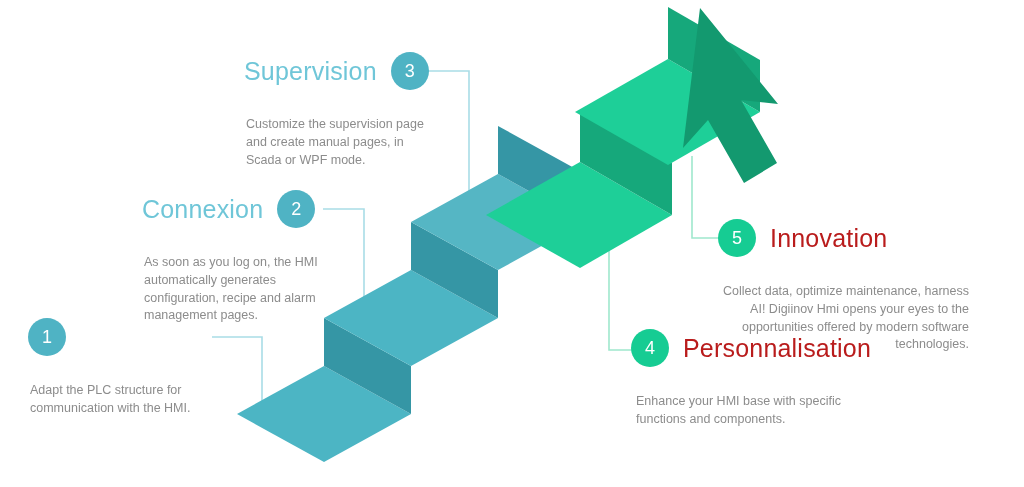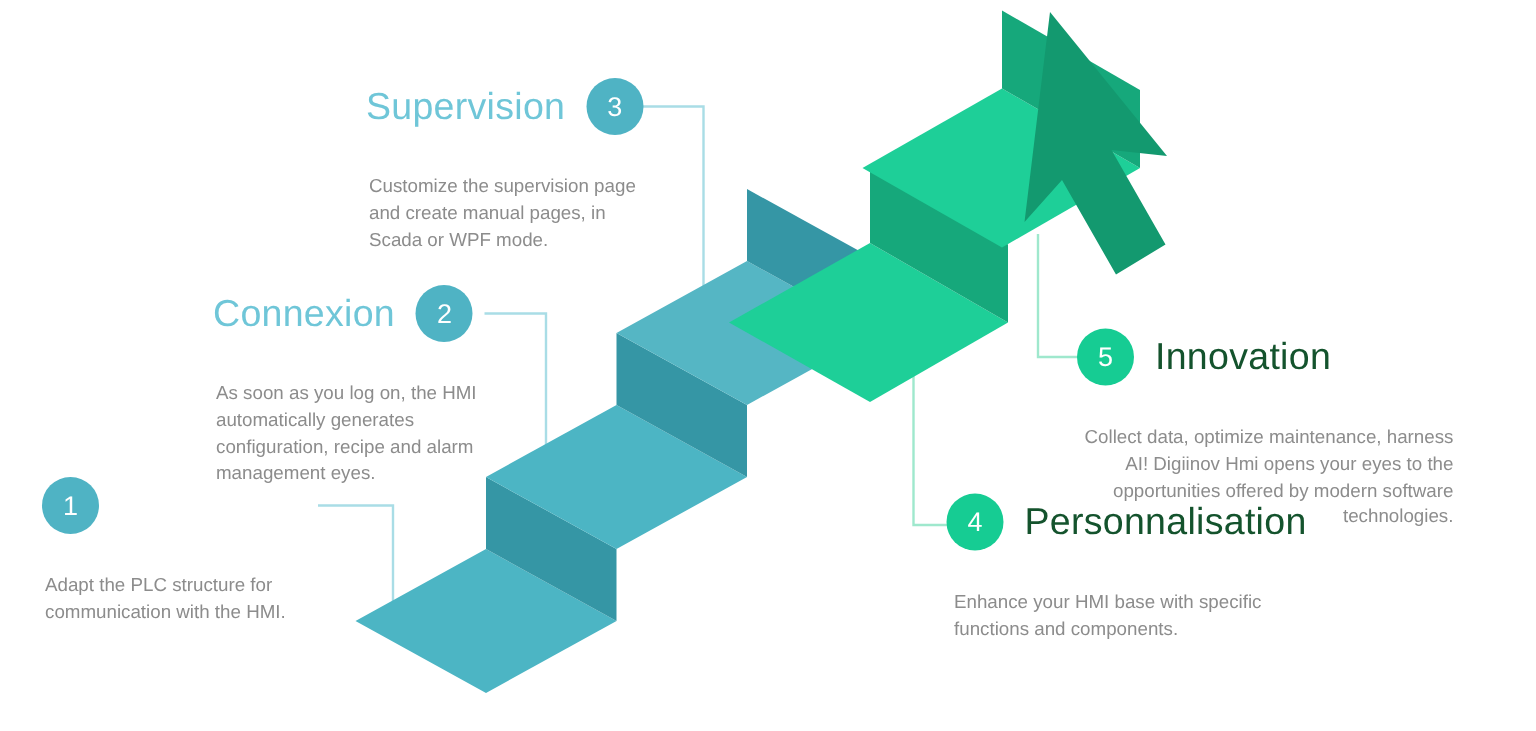--- a/index.html
+++ b/index.html
@@ -57,21 +57,21 @@
   .step-desc {
     font-size: 12.5px;
     line-height: 1.42;
     color: #8c8c8c;
     margin-top: 26px;
   }
   .step-desc span { display: block; }
 
   .theme-teal .step-title { color: #6fc6d8; }
   .theme-teal .badge { background: #4fb3c4; }
-  .theme-green .step-title { color: #14532d; }
+  .theme-green .step-title { color: #b91c1c; }
   .theme-green .badge { background: #16cc93; }
 
   .t1 { left: 28px;  top: 318px; }
   .t1 .step-title { margin-right: 14px; }
   .t1 .step-desc  { margin-left: 2px; }
 
   .t2 { left: 142px; top: 190px; }
   .t2 .step-title { margin-right: 14px; text-align: center; }
   .t2 .step-desc  { margin-left: 2px; }
 
@@ -135,21 +135,21 @@
 
   <div class="step-item t2 theme-teal">
     <div class="step-head">
       <div class="step-title">Connexion</div>
       <div class="badge">2</div>
     </div>
     <div class="step-desc">
       <span>As soon as you log on, the HMI</span>
       <span>automatically generates</span>
       <span>configuration, recipe and alarm</span>
-      <span>management eyes.</span>
+      <span>management pages.</span>
     </div>
   </div>
 
   <div class="step-item t3 theme-teal">
     <div class="step-head">
       <div class="step-title">Supervision</div>
       <div class="badge">3</div>
     </div>
     <div class="step-desc">
       <span>Customize the supervision page</span>

